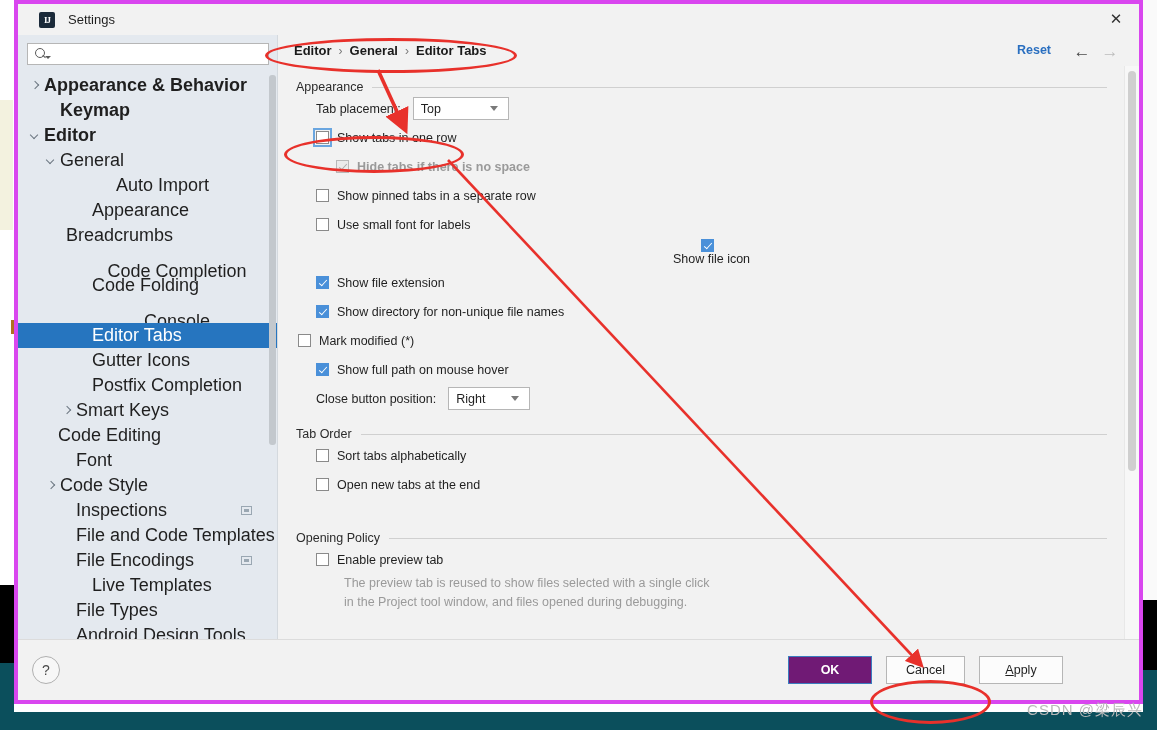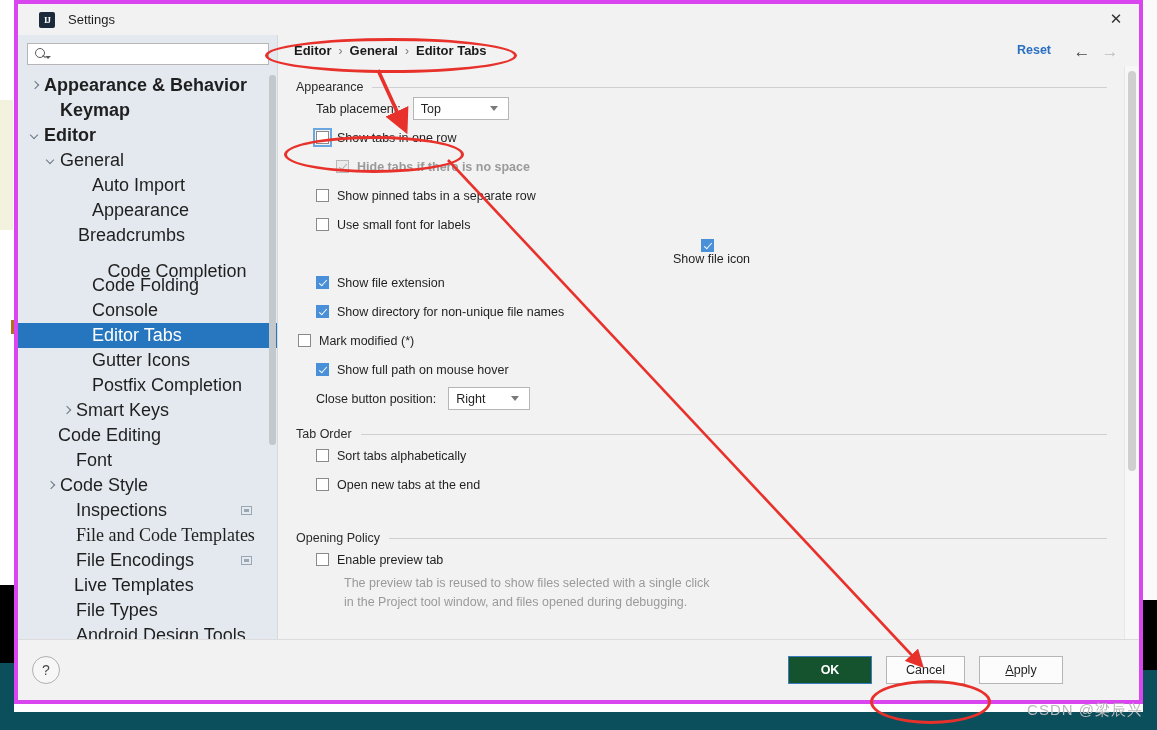--- a/index.html
+++ b/index.html
@@ -228,21 +228,21 @@
     font-size: 14px; color: #4a4a4a; cursor: pointer;
   }
   .btn {
     position: absolute; top: 16px; height: 28px; min-width: 70px;
     border: 1px solid #b6b6b6; background: #fcfcfc; box-sizing: border-box;
     font-size: 12.5px; color: #1f1f1f; display: flex;
     align-items: center; justify-content: center; cursor: pointer;
     font-family: "Liberation Sans", sans-serif;
   }
   .btn-ok {
-    right: 267px; width: 84px; background: #14532d;
+    right: 267px; width: 84px; background: #701a75;
     border-color: #3a7cbf; color: #ffffff; font-weight: bold;
   }
   .btn-cancel { right: 174px; width: 79px; }
   .btn-apply  { right: 76px; width: 84px; }
   .btn-apply .uline { text-decoration: underline; }
 
   
   .anno { position: absolute; inset: 0; pointer-events: none; z-index: 50; }
   .ellipse {
     position: absolute; border: 3.5px solid #e8312b; border-radius: 50%;
@@ -302,41 +302,41 @@
             <span>Keymap</span>
           </div>
           <div class="tnode bold" style="padding-left: 10px;">
             <span class="twist down"></span>
             <span>Editor</span>
           </div>
           <div class="tnode" style="padding-left: 26px;">
             <span class="twist down"></span>
             <span>General</span>
           </div>
+          <div class="tnode" style="padding-left: 82px;">
+            <span class="twist"></span>
+            <span>Auto Import</span>
+          </div>
           <div class="tnode" style="padding-left: 58px;">
             <span class="twist"></span>
-            <span>Auto Import</span>
+            <span>Appearance</span>
+          </div>
+          <div class="tnode" style="padding-left: 32px;">
+            <span class="twist"></span>
+            <span>Breadcrumbs</span>
+          </div>
+          <div class="tnode" style="padding-left: 58px; flex-direction: column;">
+            <span class="twist"></span>
+            <span>Code Completion</span>
           </div>
           <div class="tnode" style="padding-left: 58px;">
             <span class="twist"></span>
-            <span>Appearance</span>
-          </div>
-          <div class="tnode" style="padding-left: 44px;">
-            <span class="twist"></span>
-            <span>Breadcrumbs</span>
+            <span>Code Folding</span>
           </div>
           <div class="tnode" style="padding-left: 58px; flex-direction: column;">
-            <span class="twist"></span>
-            <span>Code Completion</span>
-          </div>
-          <div class="tnode" style="padding-left: 58px;">
-            <span class="twist"></span>
-            <span>Code Folding</span>
-          </div>
-          <div class="tnode" style="padding-left: 58px;">
             <span class="twist"></span>
             <span>Console</span>
           </div>
           <div class="tnode sel" style="padding-left: 58px;">
             <span class="twist"></span>
             <span>Editor Tabs</span>
           </div>
           <div class="tnode" style="padding-left: 58px;">
             <span class="twist"></span>
             <span>Gutter Icons</span>
@@ -359,30 +359,30 @@
           </div>
           <div class="tnode" style="padding-left: 26px;">
             <span class="twist right"></span>
             <span>Code Style</span>
           </div>
           <div class="tnode" style="padding-left: 42px;">
             <span class="twist"></span>
             <span>Inspections</span>
             <span class="proj-icon"></span>
           </div>
-          <div class="tnode" style="padding-left: 42px; font-family: Liberation Serif, serif;">
+          <div class="tnode" style="padding-left: 42px;">
             <span class="twist"></span>
             <span>File and Code Templates</span>
           </div>
           <div class="tnode" style="padding-left: 42px;">
             <span class="twist"></span>
             <span>File Encodings</span>
             <span class="proj-icon"></span>
           </div>
-          <div class="tnode" style="padding-left: 40px;">
+          <div class="tnode" style="padding-left: 58px;">
             <span class="twist"></span>
             <span>Live Templates</span>
           </div>
           <div class="tnode" style="padding-left: 42px;">
             <span class="twist"></span>
             <span>File Types</span>
           </div>
           <div class="tnode" style="padding-left: 42px;">
             <span class="twist"></span>
             <span>Android Design Tools</span>

